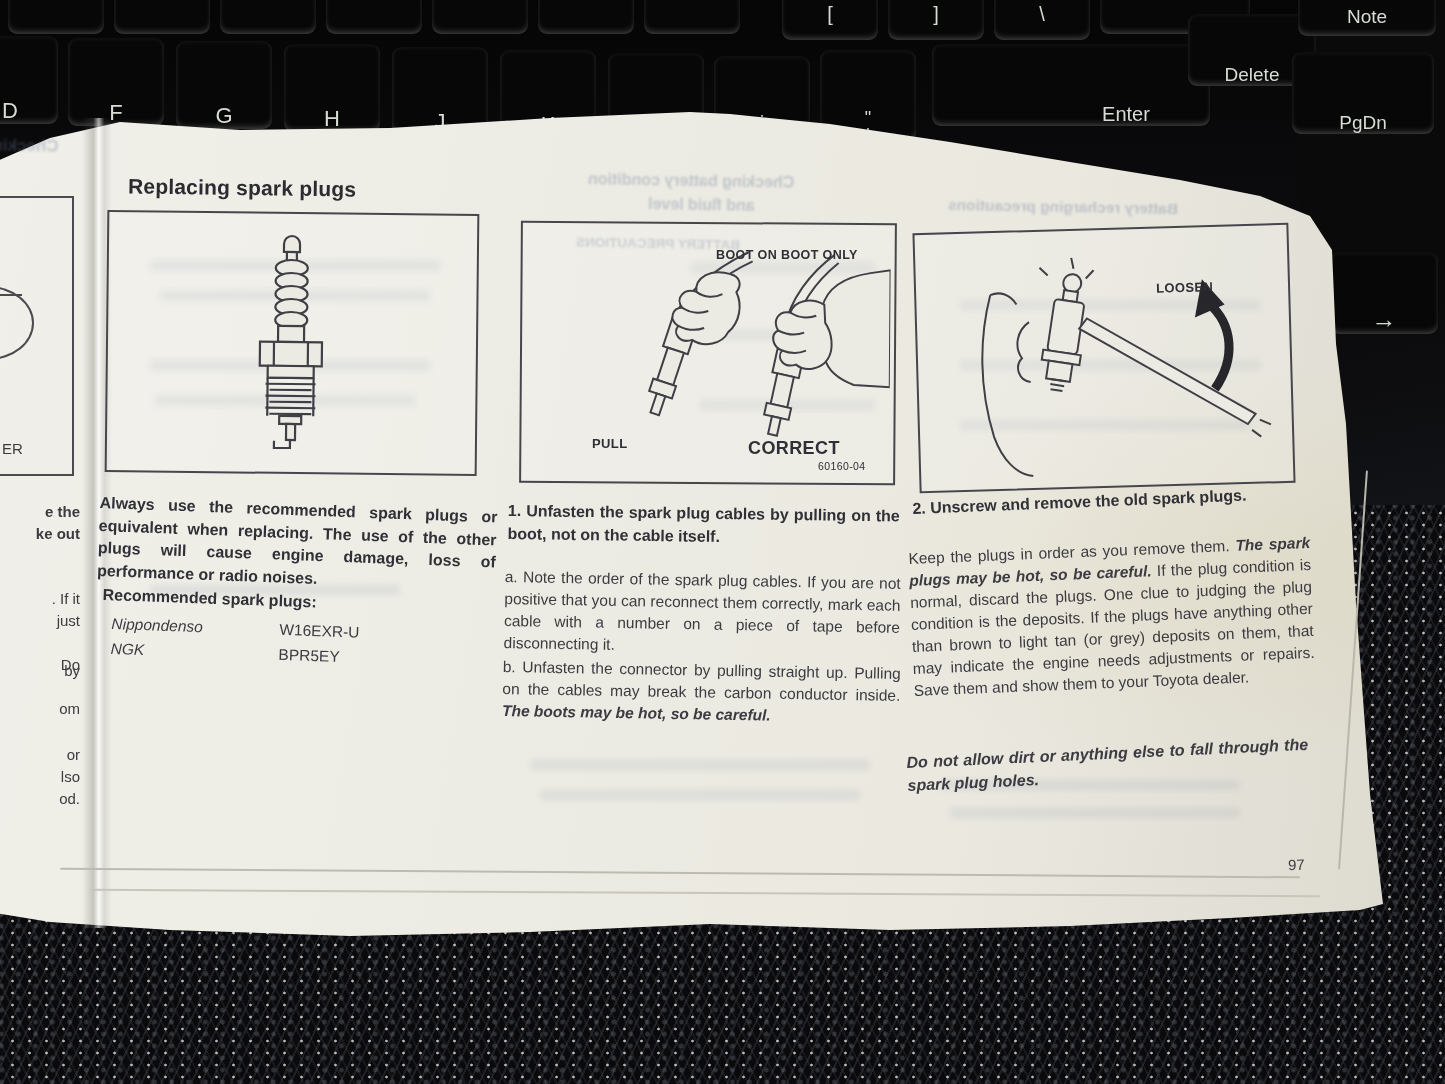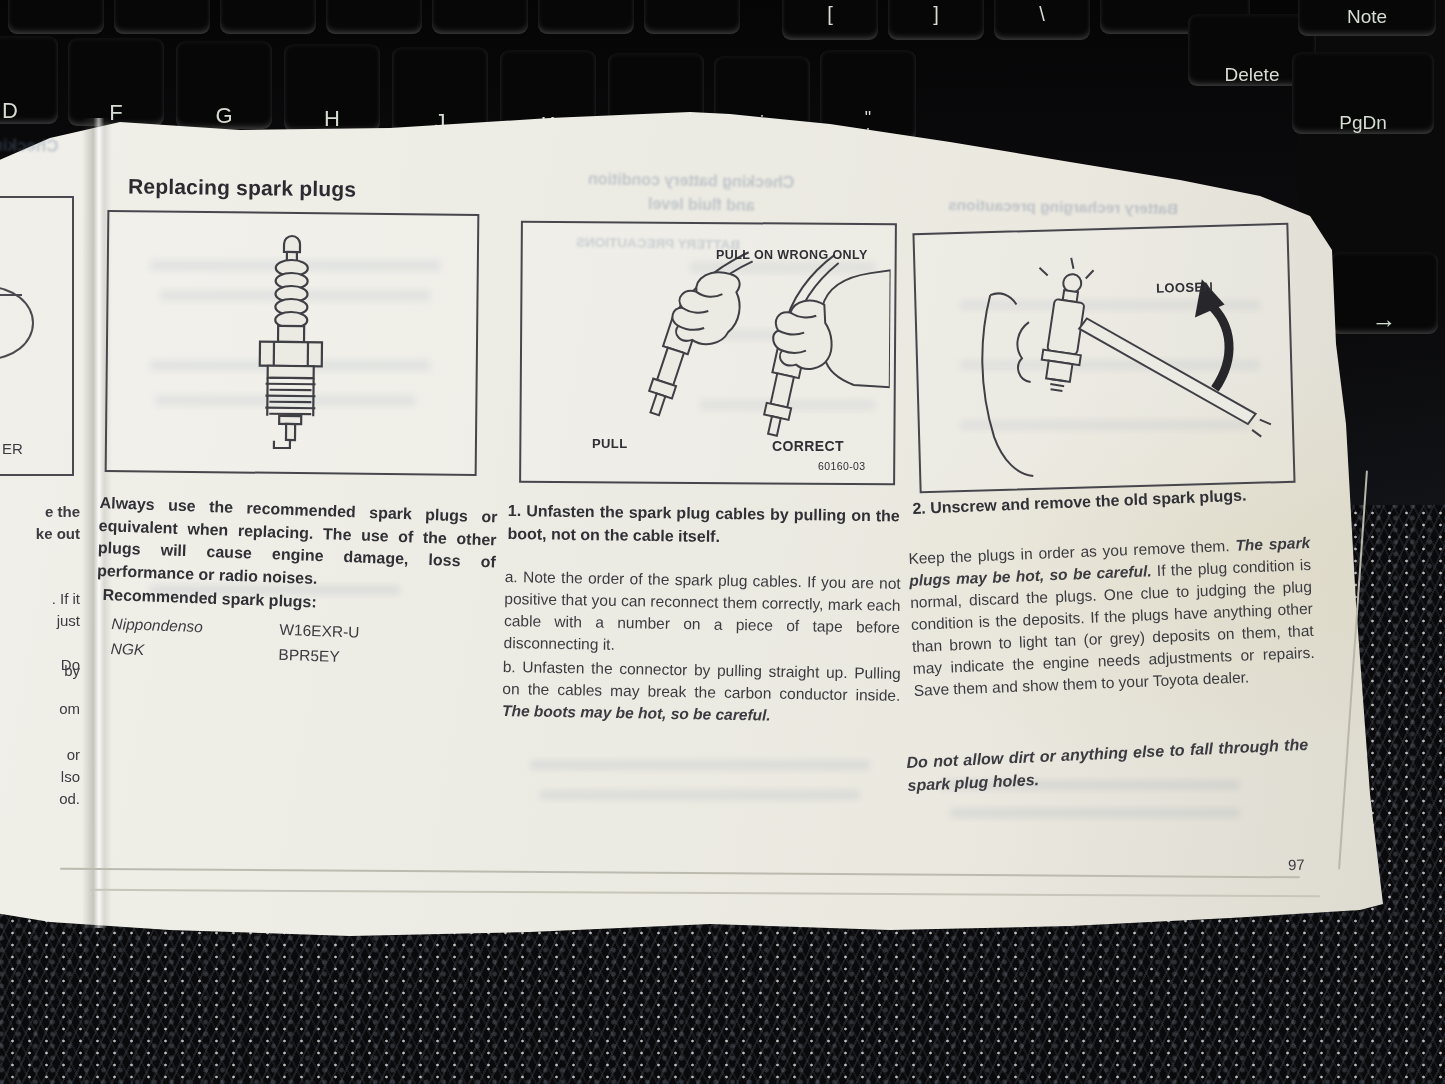--- a/index.html
+++ b/index.html
@@ -121,20 +121,23 @@
         <span style="font-size:16px">:</span>
         <span style="font-size:19px">;</span>
       </span>
   </div>
   <div class="key" style="left:820px;top:50px;width:96px;height:92px">
     <span class="stack">
         <span style="font-size:18px">"</span>
         <span style="font-size:16px">'</span>
       </span>
   </div>
+  <div class="key" style="left:932px;top:44px;width:278px;height:82px;font-size:20px;justify-content:center;padding-left:110px;box-sizing:border-box">
+      <span>Enter</span>
+    </div>
   <div class="key" style="left:1188px;top:14px;width:128px;height:72px;font-size:19px">
       <span>Delete</span>
     </div>
   <div class="key tall" style="left:1298px;top:-42px;width:138px;height:78px;font-size:19px">
       <span class="klabel" style="font-size:19px;padding-bottom:8px">Note</span>
     </div>
   <div class="key" style="left:1292px;top:52px;width:142px;height:82px;font-size:19px">
       <span>PgDn</span>
     </div>
   <div class="key" style="left:1330px;top:252px;width:108px;height:82px;font-size:25px;color:#cfe0d2">
@@ -243,24 +246,24 @@
           <rect x="259" y="194" width="9" height="18" fill="#ecebe3"></rect>
         </g>
         <path d="M262,104 C268,74 288,48 312,30"></path>
         <path d="M271,108 C277,80 294,56 316,38"></path>
         <path d="M300,82 C305,62 322,52 348,48 L368,45 L368,162 L332,160 C316,154 306,146 303,134 Z" fill="#ecebe3"></path>
         <path d="M302,80 C288,72 272,76 268,88 C256,86 250,96 256,106 C248,110 250,122 260,126 C254,134 262,144 274,140 C284,148 300,144 306,134 C312,124 310,108 303,98 Z" fill="#ecebe3"></path>
         <path d="M268,88 C276,93 286,94 294,91 M256,106 C264,110 274,111 282,108 M260,126 C268,129 277,129 284,126"></path>
       </g>
     </svg>
   </div>
-  <div class="figlabel" style="left:716px;top:248px;font-size:12.5px">PULL ON WRONG ONLY</div>
+  <div class="figlabel" style="left:716px;top:248px;font-size:12.5px">BOOT ON BOOT ONLY</div>
   <div class="figlabel" style="left:592px;top:436px;font-size:13px">PULL</div>
-  <div class="figlabel" style="left:772px;top:438px;font-size:14px">CORRECT</div>
-  <div class="figlabel" style="left:818px;top:460px;font-size:10.5px;font-weight:normal">60160-03</div>
+  <div class="figlabel" style="left:748px;top:438px;font-size:18px">CORRECT</div>
+  <div class="figlabel" style="left:818px;top:460px;font-size:10.5px;font-weight:normal">60160-04</div>
 
   <div class="para bold" style="left:508px;top:500px;width:392px;font-size:16px;transform:rotate(.8deg)">1. Unfasten the spark plug cables by pulling on the boot, not on the cable itself.</div>
   <div class="para" style="left:505px;top:566px;width:396px;transform:rotate(1deg)">a. Note the order of the spark plug cables. If you are not positive that you can reconnect them correctly, mark each cable with a number on a piece of tape before disconnecting it.</div>
   <div class="para" style="left:503px;top:656px;width:398px;transform:rotate(1deg)">
     <span>b. Unfasten the connector by pulling straight up. Pulling on the cables may break the carbon conductor inside. </span><span class="bi">The boots may be hot, so be careful.</span>
   </div>
 
   <div class="figbox" style="left:916px;top:228px;width:372px;height:256px;transform:rotate(-1.6deg)">
     <svg viewBox="0 0 368 252" width="368" height="252">
       <g stroke="#3f3f46" stroke-width="2" fill="none">

